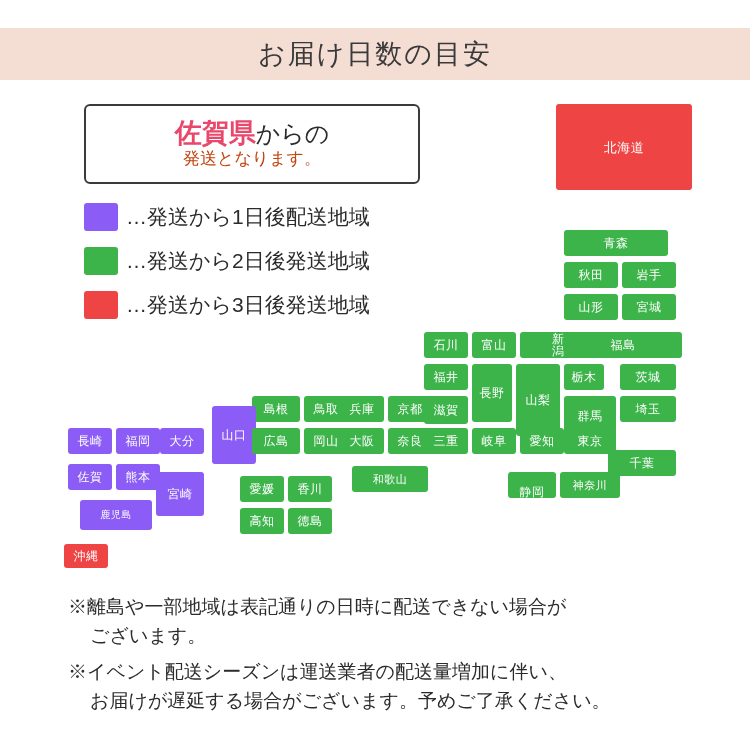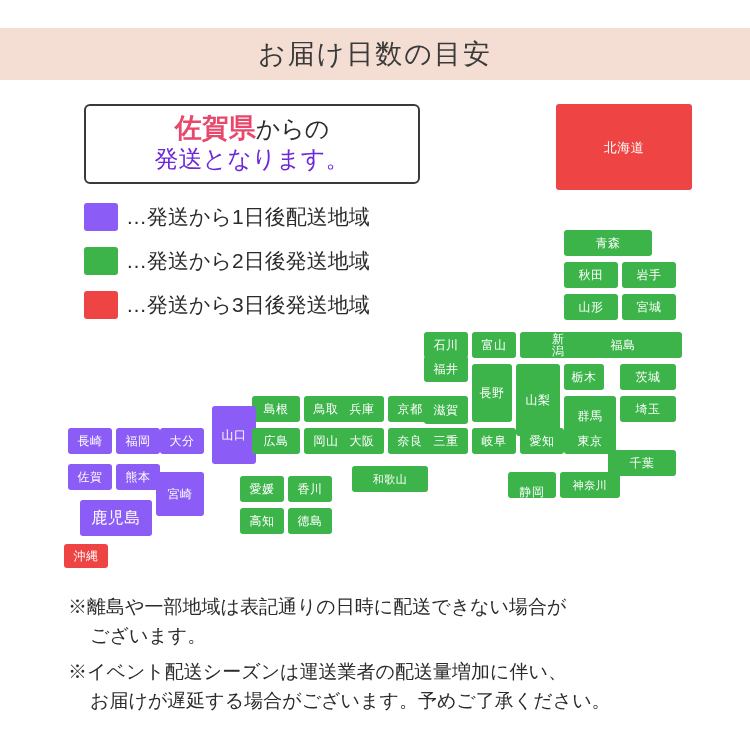--- a/index.html
+++ b/index.html
@@ -59,23 +59,23 @@
     line-height: 1.1;
     color: #2b2b2b;
     white-space: nowrap;
   }
   .origin-line1 .pref {
     color: #e8486b;
     font-size: 27px;
     font-weight: bold;
   }
   .origin-line2 {
-    font-size: 24px;
+    font-size: 17px;
     line-height: 1.25;
-    color: #6d28d9;
+    color: #c2410c;
     white-space: nowrap;
   }
   
   .legend {
     position: absolute;
     left: 84px;
     top: 198px;
     width: 400px;
   }
   .legend-row {
@@ -163,21 +163,21 @@
     <div class="legend-row">
       <div class="legend-swatch c-blue"></div>
       <div class="legend-label">…発送から3日後発送地域</div>
     </div>
   </div>
 
   <div class="map" id="map">
       <div class="cell c-blue" style="left: 556px; top: 104px; width: 136px; height: 86px; font-size: 13px;">
         <span>北海道</span>
       </div>
-      <div class="cell c-green" style="left: 564px; top: 230px; width: 88px; height: 26px; justify-content: center;">
+      <div class="cell c-green" style="left: 564px; top: 230px; width: 104px; height: 26px; justify-content: center;">
         <span>青森</span>
       </div>
       <div class="cell c-green" style="left: 564px; top: 262px; width: 54px; height: 26px;">
         <span>秋田</span>
       </div>
       <div class="cell c-green" style="left: 622px; top: 262px; width: 54px; height: 26px;">
         <span>岩手</span>
       </div>
       <div class="cell c-green" style="left: 564px; top: 294px; width: 54px; height: 26px;">
         <span>山形</span>
@@ -190,21 +190,21 @@
       </div>
       <div class="cell c-green" style="left: 424px; top: 332px; width: 44px; height: 26px;">
         <span>石川</span>
       </div>
       <div class="cell c-green" style="left: 472px; top: 332px; width: 44px; height: 26px;">
         <span>富山</span>
       </div>
       <div class="cell c-green" style="left: 520px; top: 332px; width: 50px; height: 26px; padding-left: 32px;">
         <span>新潟</span>
       </div>
-      <div class="cell c-green" style="left: 424px; top: 356px; width: 44px; height: 26px;">
+      <div class="cell c-green" style="left: 424px; top: 364px; width: 44px; height: 26px;">
         <span>福井</span>
       </div>
       <div class="cell c-green" style="left: 472px; top: 364px; width: 40px; height: 58px;">
         <span>長野</span>
       </div>
       <div class="cell c-green" style="left: 516px; top: 364px; width: 44px; height: 72px; justify-content: center;">
         <span>山梨</span>
       </div>
       <div class="cell c-green" style="left: 564px; top: 364px; width: 40px; height: 26px; justify-content: center;">
         <span>栃木</span>
@@ -295,21 +295,21 @@
       </div>
       <div class="cell c-pink" style="left: 68px; top: 464px; width: 44px; height: 26px;">
         <span>佐賀</span>
       </div>
       <div class="cell c-pink" style="left: 116px; top: 464px; width: 44px; height: 26px;">
         <span>熊本</span>
       </div>
       <div class="cell c-pink" style="left: 156px; top: 472px; width: 48px; height: 44px;">
         <span>宮崎</span>
       </div>
-      <div class="cell c-pink" style="left: 80px; top: 500px; width: 72px; height: 36px; font-size: 16px;">
+      <div class="cell c-pink" style="left: 80px; top: 500px; width: 72px; height: 30px; font-size: 10px;">
         <span>鹿児島</span>
       </div>
       <div class="cell c-blue" style="left: 64px; top: 544px; width: 44px; height: 24px;">
         <span>沖縄</span>
       </div>
     </div>
 
   <div class="notes">
     <p class="note-p">
       <span>※離島や一部地域は表記通りの日時に配送できない場合が</span>

